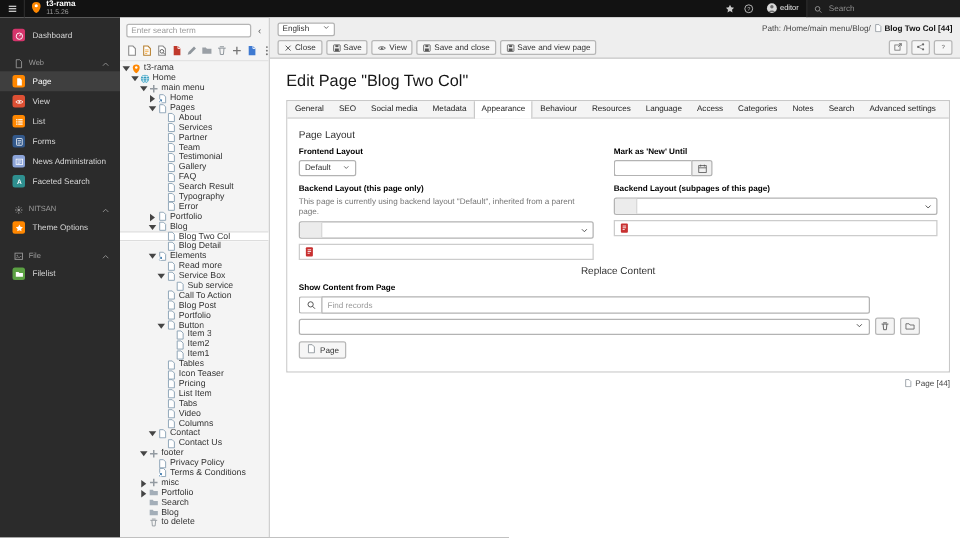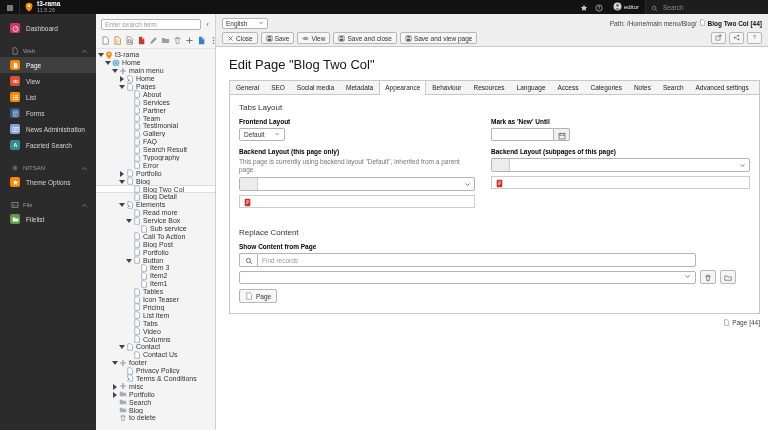--- a/index.html
+++ b/index.html
@@ -915,21 +915,21 @@
             <div class="tab">Behaviour</div>
             <div class="tab">Resources</div>
             <div class="tab">Language</div>
             <div class="tab">Access</div>
             <div class="tab">Categories</div>
             <div class="tab">Notes</div>
             <div class="tab">Search</div>
             <div class="tab">Advanced settings</div>
           </div>
         <div class="panel">
-          <div class="sect-head">Tabs Layout</div>
+          <div class="sect-head">Page Layout</div>
           <div class="form-grid">
             <div class="col">
               <div class="flabel first">Frontend Layout</div>
               <div class="select small">
                 <span>Default</span>
                 <span><svg width="6" height="6" viewBox="0 0 16 16" xmlns="http://www.w3.org/2000/svg">
                       <path d="M3.5 5.5L8 10l4.5-4.5" fill="none" stroke="#555" stroke-width="1.8"></path>
                     </svg></span>
               </div>
               <div class="flabel">Backend Layout (this page only)</div>
@@ -971,21 +971,21 @@
               </div>
               <div class="icon-table">
                 <span><svg width="9" height="9" viewBox="0 0 16 16" xmlns="http://www.w3.org/2000/svg">
                       <rect x="3" y="1.5" width="10" height="13" rx="1.5" fill="#c83030"></rect>
                       <path d="M5.5 5h5M5.5 7.5h5M5.5 10h3" stroke="#fff" stroke-width="1.2"></path>
                     </svg></span>
               </div>
             </div>
           </div>
 
-          <div class="sect-head" style="margin-top:20px;">Replace Content</div>
+          <div class="sect-head" style="margin-top:4px;text-align:center;">Replace Content</div>
           <div class="flabel first">Show Content from Page</div>
           <div class="findgroup">
             <span class="prefix">
                 <span><svg width="8" height="8" viewBox="0 0 16 16" xmlns="http://www.w3.org/2000/svg">
                     <circle cx="7" cy="7" r="4.2" fill="none" stroke="#555" stroke-width="1.6"></circle>
                     <path d="M10 10l4 4" stroke="#555" stroke-width="1.6"></path>
                   </svg></span>
               </span>
             <input placeholder="Find records" style="">
           </div>

